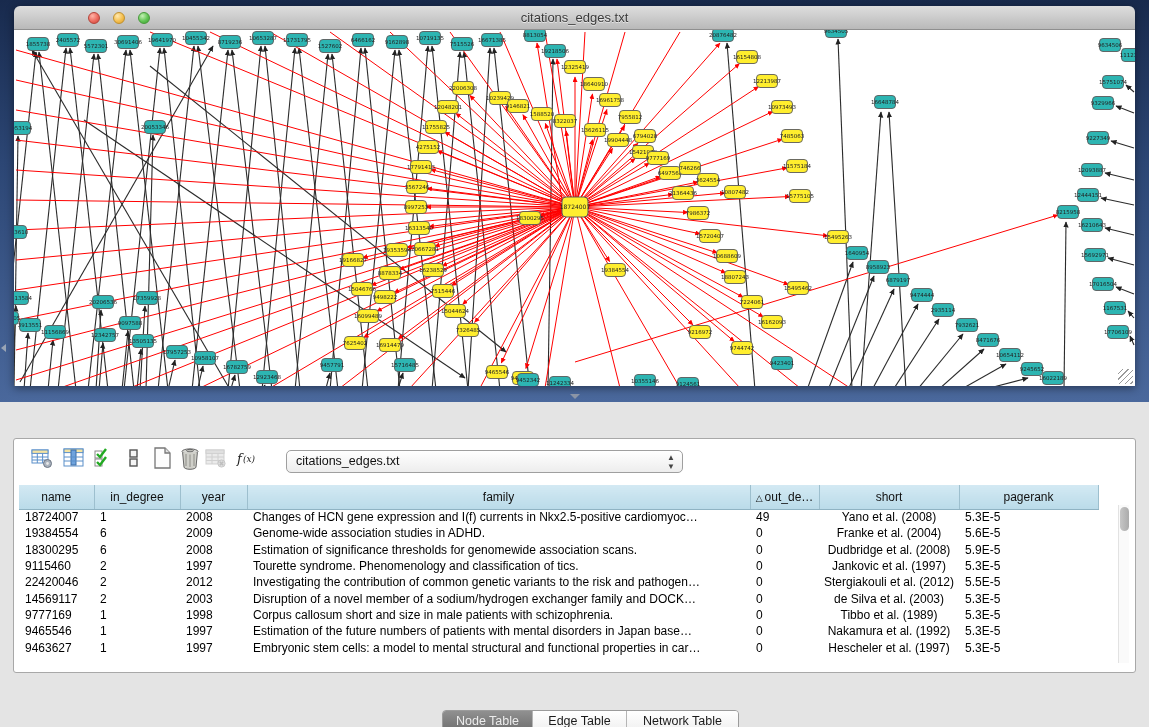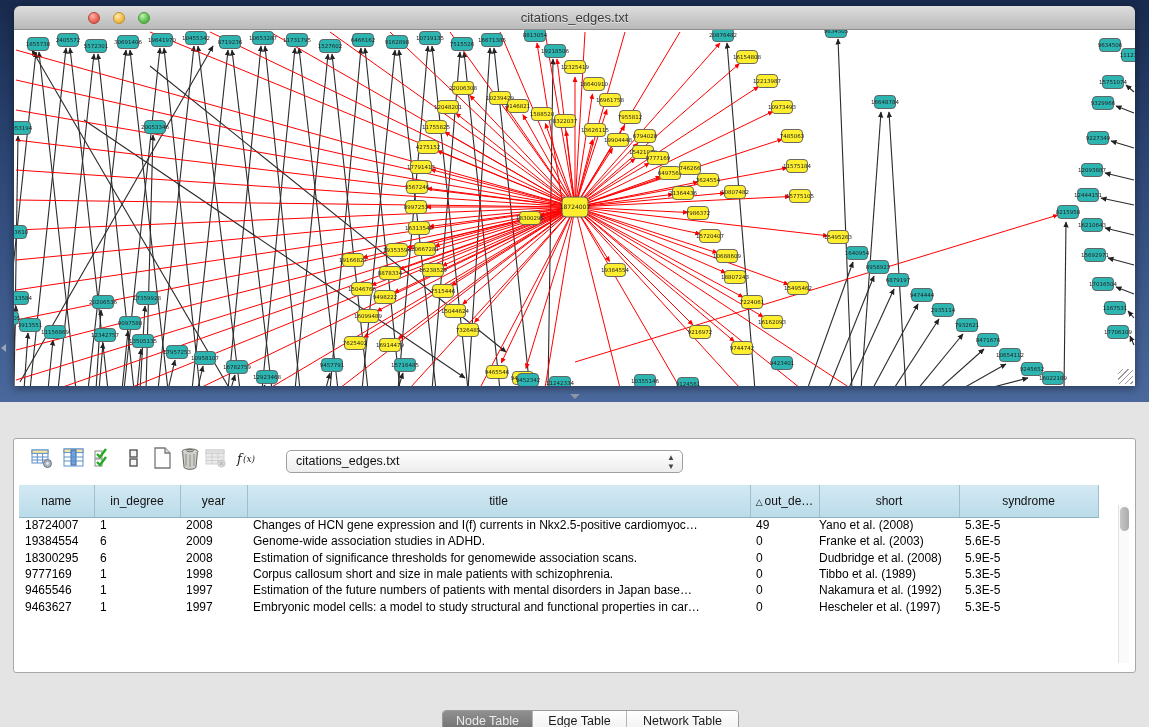--- a/index.html
+++ b/index.html
@@ -52,26 +52,26 @@
   .tb-btn.disabled { opacity:.55; }
   .combo { position:absolute; left:272px; top:7px; width:397px; height:23px;
     border:1px solid #9f9f9f; border-radius:5px;
     background:linear-gradient(#ffffff,#ededed); font-size:12.5px; color:#111;
     line-height:21px; padding-left:9px; cursor:default; }
   .combo .arrows { position:absolute; right:7px; top:2px; font-size:8px; line-height:9px;
     color:#444; text-align:center; }
 
   .dtable { position:absolute; left:5px; top:46px; width:1079px;
     border-collapse:collapse; table-layout:fixed; font-size:12px; }
-  .dtable th { height:32px; background:linear-gradient(#d3e9f3,#badbe9);
+  .dtable th { height:24px; background:linear-gradient(#d3e9f3,#badbe9);
     border-right:1px solid #9dbfce; border-bottom:1px solid #8fb3c3;
     font-weight:normal; color:#111; overflow:hidden; white-space:nowrap; }
   .dtable td { height:16.3px; padding:0 0 0 6px; color:#000; overflow:hidden;
     white-space:nowrap; text-overflow:ellipsis; }
-  .dtable td.c { text-align:left; padding:0; }
+  .dtable td.c { text-align:center; padding:0; }
   .sort-tri { font-size:9px; margin-right:2px; }
 
   .vscroll { position:absolute; right:6px; top:66px; width:11px; height:158px;
     background:#fafafa; border-left:1px solid #e2e2e2; }
   .vthumb { position:absolute; left:1px; top:2px; width:9px; height:24px;
     background:linear-gradient(90deg,#c6c6c6,#ababab); border-radius:5px; }
 
   .segmented { position:absolute; left:428px; top:271px; height:23px;
     border:1px solid #9b9b9b; border-radius:4px; overflow:hidden;
     display:flex; box-shadow:0 1px 0 rgba(255,255,255,.7); }
@@ -607,55 +607,82 @@
           <col style="width: 503px;">
           <col style="width: 69px;">
           <col style="width: 140px;">
           <col style="width: 139px;">
         </colgroup>
       <thead>
           <tr id="hdr-row">
             <th>name</th>
             <th>in_degree</th>
             <th>year</th>
-            <th>title</th>
+            <th>family</th>
             <th><span class="sort-tri">△</span>out_de…</th>
             <th>short</th>
-            <th>syndrome</th>
+            <th>pagerank</th>
           </tr>
         </thead>
       <tbody id="tbody">
           <tr>
             <td>18724007</td>
             <td>1</td>
             <td>2008</td>
             <td>Changes of HCN gene expression and I(f) currents in Nkx2.5-positive cardiomyoc…</td>
             <td>49</td>
             <td class="c">Yano et al. (2008)</td>
             <td>5.3E-5</td>
           </tr>
           <tr>
             <td>19384554</td>
             <td>6</td>
             <td>2009</td>
             <td>Genome-wide association studies in ADHD.</td>
             <td>0</td>
-            <td class="c">Franke et al. (2003)</td>
+            <td class="c">Franke et al. (2004)</td>
             <td>5.6E-5</td>
           </tr>
           <tr>
             <td>18300295</td>
             <td>6</td>
             <td>2008</td>
             <td>Estimation of significance thresholds for genomewide association scans.</td>
             <td>0</td>
             <td class="c">Dudbridge et al. (2008)</td>
             <td>5.9E-5</td>
           </tr>
           <tr>
+            <td>9115460</td>
+            <td>2</td>
+            <td>1997</td>
+            <td>Tourette syndrome. Phenomenology and classification of tics.</td>
+            <td>0</td>
+            <td class="c">Jankovic et al. (1997)</td>
+            <td>5.3E-5</td>
+          </tr>
+          <tr>
+            <td>22420046</td>
+            <td>2</td>
+            <td>2012</td>
+            <td>Investigating the contribution of common genetic variants to the risk and pathogen…</td>
+            <td>0</td>
+            <td class="c">Stergiakouli et al. (2012)</td>
+            <td>5.5E-5</td>
+          </tr>
+          <tr>
+            <td>14569117</td>
+            <td>2</td>
+            <td>2003</td>
+            <td>Disruption of a novel member of a sodium/hydrogen exchanger family and DOCK…</td>
+            <td>0</td>
+            <td class="c">de Silva et al. (2003)</td>
+            <td>5.3E-5</td>
+          </tr>
+          <tr>
             <td>9777169</td>
             <td>1</td>
             <td>1998</td>
             <td>Corpus callosum short and size in male patients with schizophrenia.</td>
             <td>0</td>
             <td class="c">Tibbo et al. (1989)</td>
             <td>5.3E-5</td>
           </tr>
           <tr>
             <td>9465546</td>
@@ -663,21 +690,21 @@
             <td>1997</td>
             <td>Estimation of the future numbers of patients with mental disorders in Japan base…</td>
             <td>0</td>
             <td class="c">Nakamura et al. (1992)</td>
             <td>5.3E-5</td>
           </tr>
           <tr>
             <td>9463627</td>
             <td>1</td>
             <td>1997</td>
-            <td>Embryonic model cells: a model to study structural and functional properties in car…</td>
+            <td>Embryonic stem cells: a model to mental structural and functional properties in car…</td>
             <td>0</td>
             <td class="c">Hescheler et al. (1997)</td>
             <td>5.3E-5</td>
           </tr>
         </tbody>
     </table>
     <div class="vscroll">
       <div class="vthumb"></div>
     </div>
     <div class="segmented" id="tabs">

